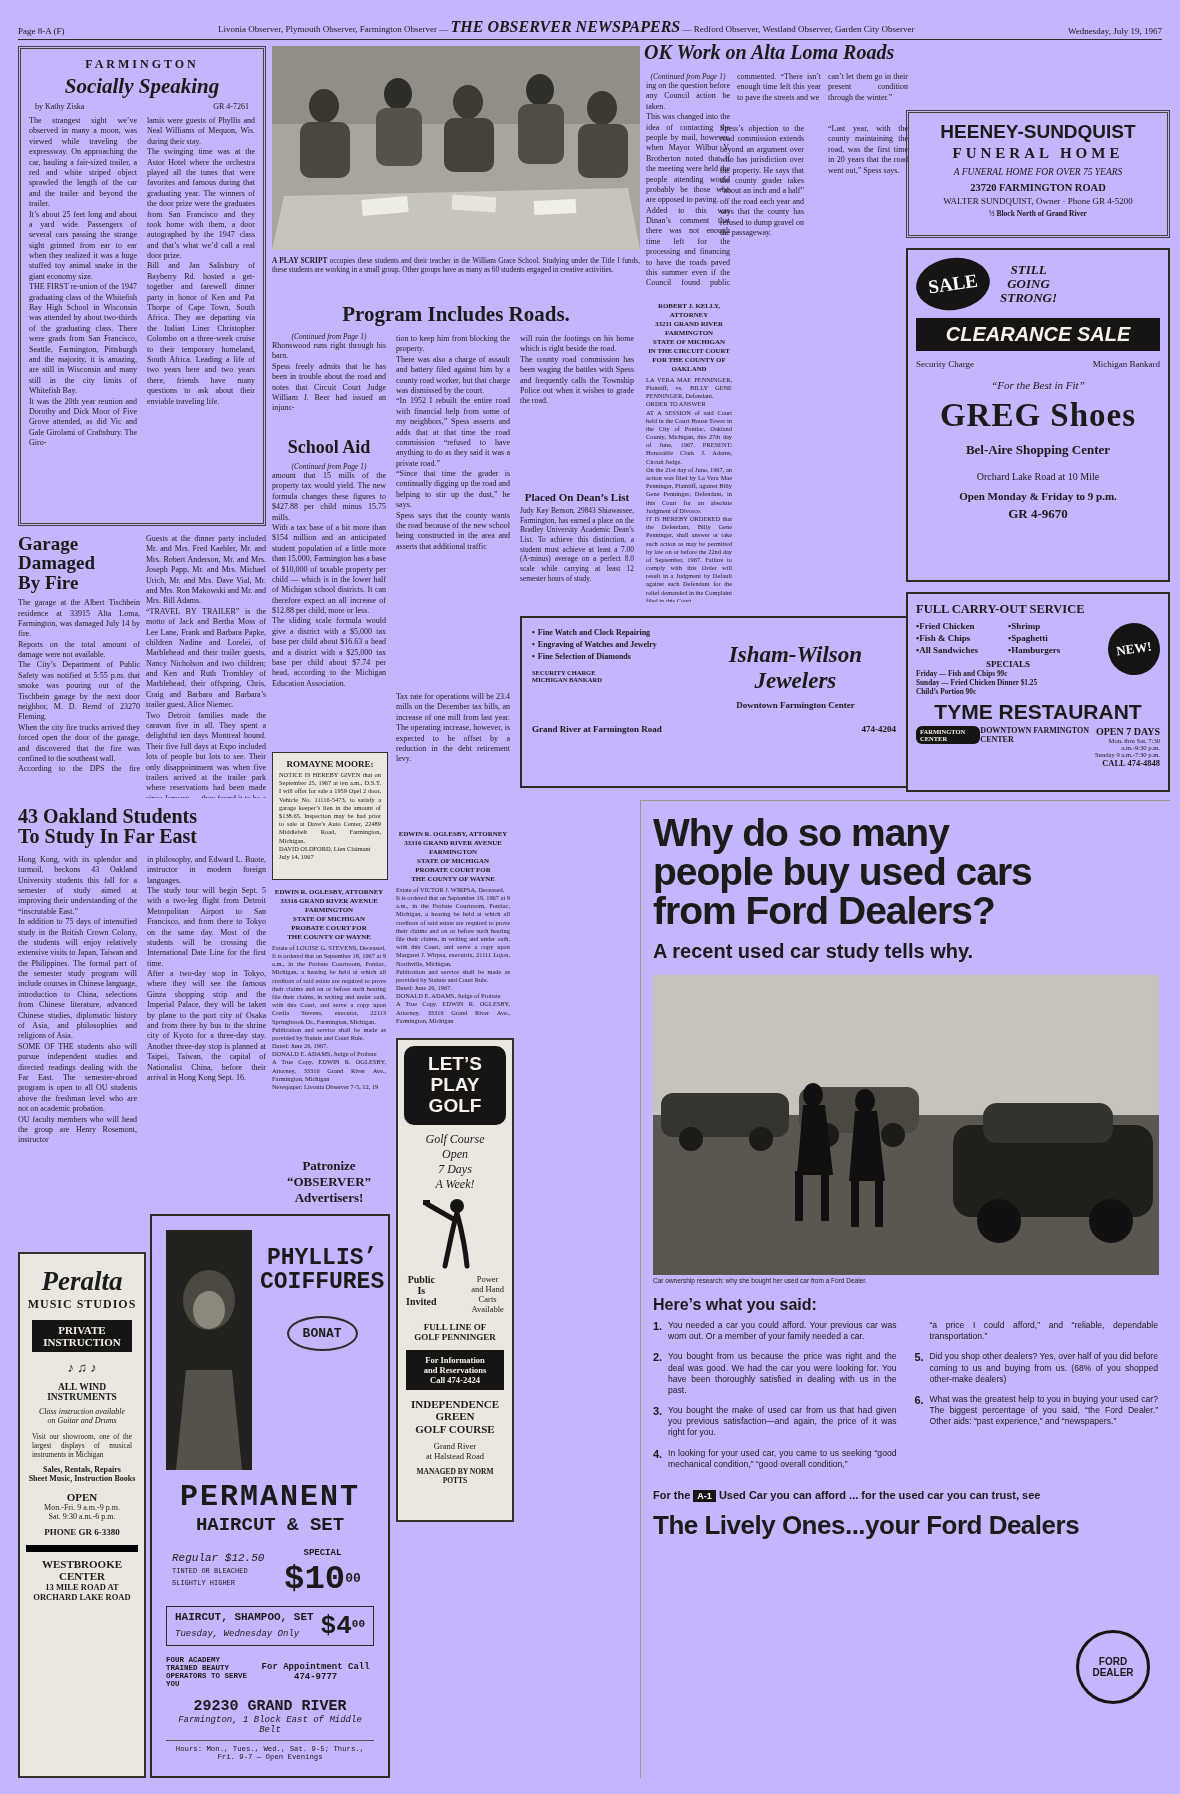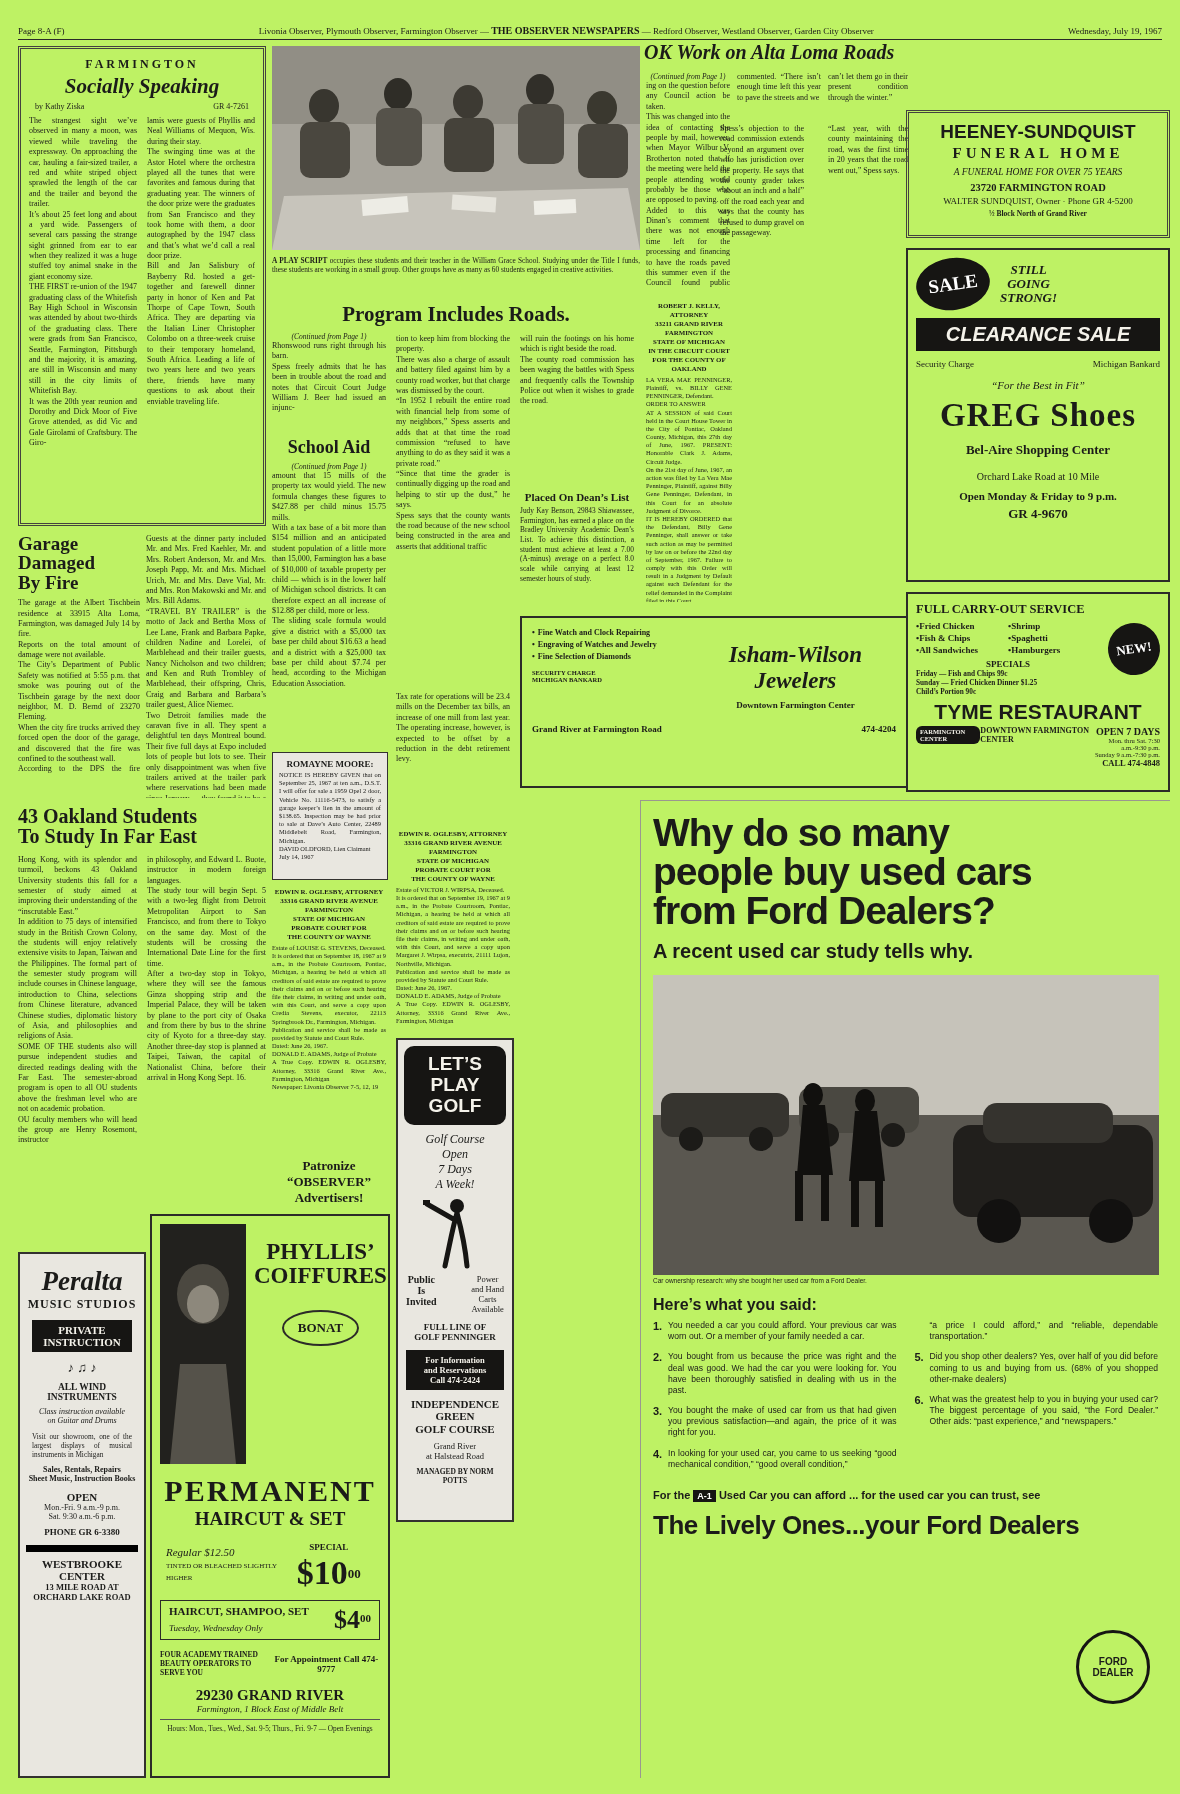--- a/index.html
+++ b/index.html
@@ -1,20 +1,20 @@
 <!DOCTYPE html>
 <html><head>
 <meta charset="utf-8">
 <style>
   *{margin:0;padding:0;box-sizing:border-box;}
   html,body{background:#8f8d86;}
-  .page{position:relative;width:1180px;height:1794px;margin:0 auto;background:#bef264;color:#1b1b19;font-family:"Liberation Serif",serif;overflow:hidden;}
+  .page{position:relative;width:1180px;height:1794px;margin:0 auto;background:#c4b5fd;color:#1b1b19;font-family:"Liberation Serif",serif;overflow:hidden;}
   .abs{position:absolute;overflow:hidden;}
   .pgh{display:flex;justify-content:space-between;align-items:flex-end;border-bottom:1.5px solid #2a2a28;padding-bottom:3px;font-size:9px;}
-  .pgh b{font-size:10px;}
+  .pgh b{font-size:16px;font-style:italic;}
   .news-col{font-size:8px;line-height:1.3;text-align:justify;white-space:pre-line;overflow:hidden;}
   .art-head{font-weight:bold;line-height:1.02;white-space:pre-line;}
   .cont{font-size:7.5px;text-align:center;font-style:italic;}
   .legal{font-size:6.4px;line-height:1.28;text-align:justify;white-space:pre-line;overflow:hidden;}
   .legal-head{font-size:6.9px;font-weight:bold;text-align:center;white-space:pre-line;line-height:1.3;margin-bottom:2px;}
   .boxed{border:1.5px solid #33322f;padding:6px;background:#e9e7e0;}
   .dbl{border:3px double #44433f;}
   .socially-head{text-align:center;padding-top:8px;}
   .socially-head .kick{font-size:12px;font-weight:bold;letter-spacing:3px;}
   .socially-head .ttl{font-size:21px;font-weight:bold;font-style:italic;margin:2px 0 3px;}
@@ -435,21 +435,21 @@
     <div class="sans" style="font-size:11px;font-weight:bold;margin-top:10px;">
       <span>For the</span>
       <span class="a1">A-1</span>
       <span>Used Car you can afford ... for the used car you can trust, see</span>
     </div>
     <div class="sans" style="font-size:26px;font-weight:bold;margin-top:8px;letter-spacing:-0.5px;">The Lively Ones...your Ford Dealers</div>
     <div style="position:absolute;right:20px;bottom:74px;width:74px;height:74px;border:3px solid #161513;border-radius:50%;display:flex;align-items:center;justify-content:center;text-align:center;font-size:10px;font-weight:bold;white-space:pre-line;font-family:'Liberation Sans',sans-serif;">FORD
 DEALER</div>
   </section>
 
-  <section class="abs" style="left:150px;top:1214px;width:240px;height:564px;border:2px solid #2c2b28;padding:8px;text-align:center;">
+  <section class="abs" style="left:150px;top:1214px;width:240px;height:564px;border:2px solid #2c2b28;padding:14px;text-align:center;font-family:Liberation Mono, monospace;">
     <div style="display:flex;gap:8px;text-align:center;">
       <svg width="86" height="240" viewBox="0 0 86 240" style="flex:none;">
         <rect width="86" height="240" fill="#22211e"></rect>
         <ellipse cx="43" cy="70" rx="26" ry="30" fill="#4b4840"></ellipse>
         <ellipse cx="43" cy="80" rx="16" ry="19" fill="#8d887c"></ellipse>
         <path d="M10 240 L20 140 L66 140 L76 240 Z" fill="#55524a"></path>
       </svg>
       <div style="flex:1;">
         <div style="font-size:23px;font-weight:bold;white-space:pre-line;line-height:1.05;margin-top:16px;">PHYLLIS’
 COIFFURES</div>

